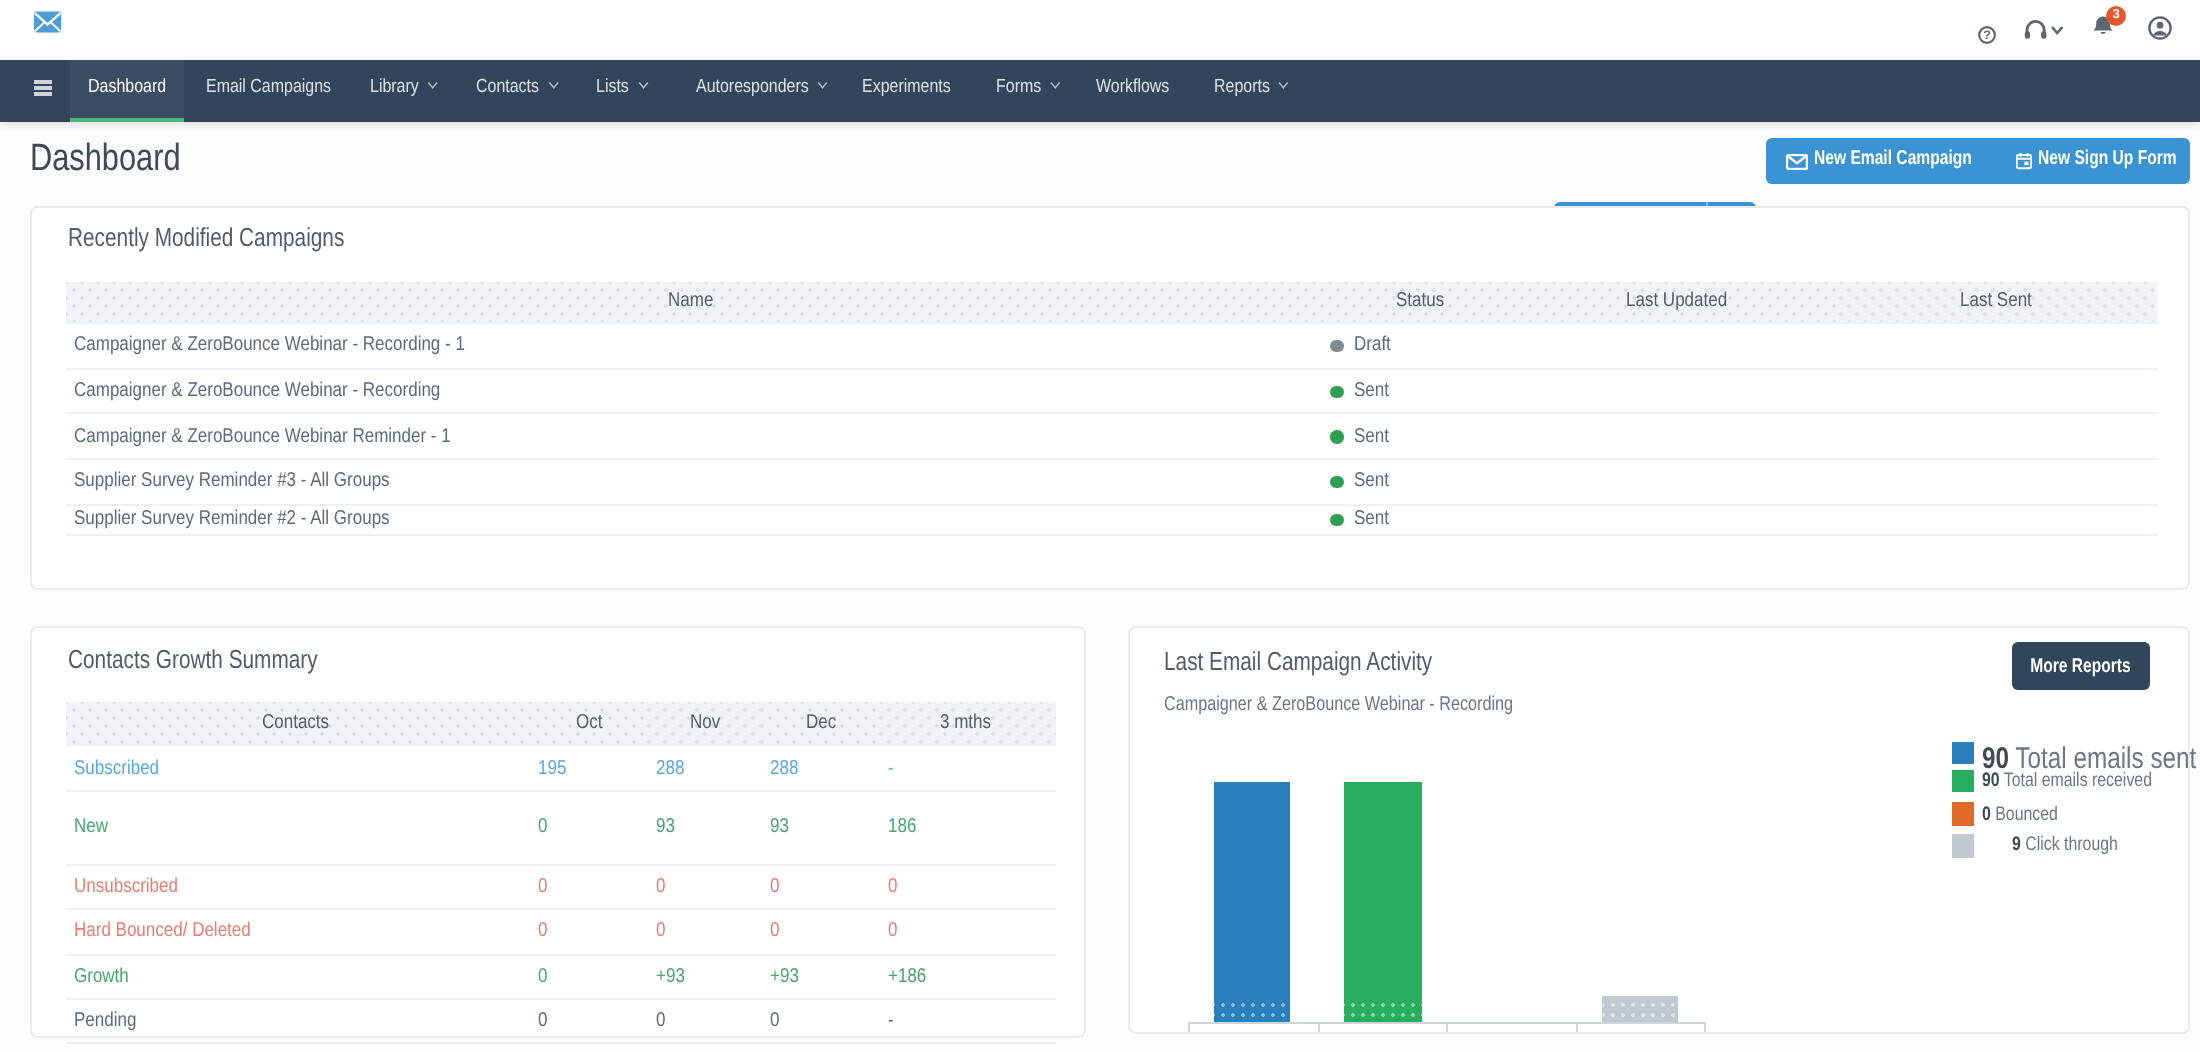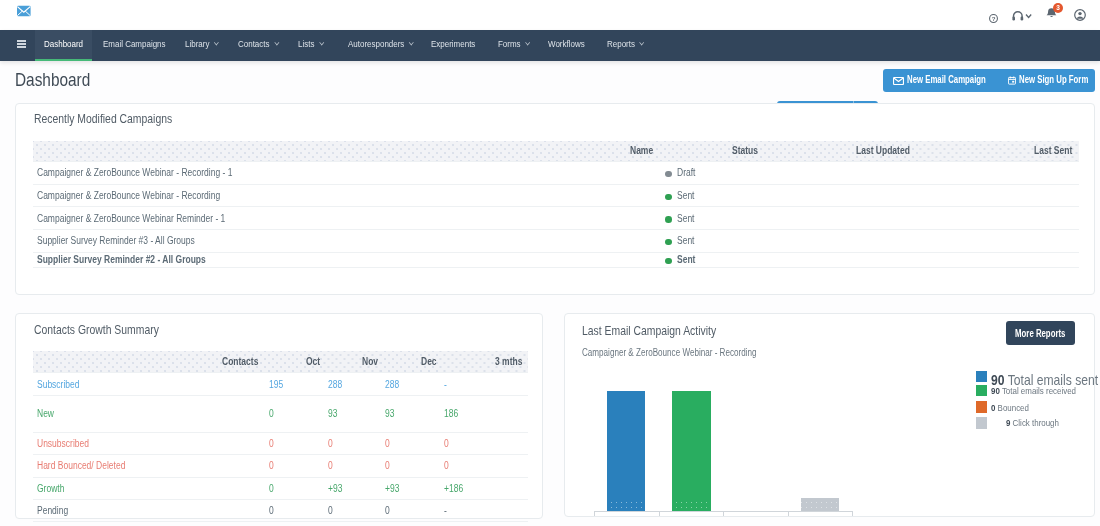--- a/index.html
+++ b/index.html
@@ -22,21 +22,21 @@
 
 #h1 { position:absolute; left:15px; top:69px; font-size:19px; color:#3f4a55; }
 .bbtn { position:absolute; top:69px; height:22.5px; background:#3a93d3; border-radius:3px; color:#fff; font-size:10px; font-weight:bold; }
 .btx { position:absolute; top:0; height:22.5px; line-height:22.5px; display:inline-block; transform:scaleX(.78); transform-origin:0 50%; white-space:nowrap; }
 .navybtn { position:absolute; background:#31455b; border-radius:3px; color:#fff; font-size:10px; font-weight:bold; display:flex; align-items:center; justify-content:center; }
 
 .card { position:absolute; background:#fff; border:1px solid #e7ebee; border-radius:4px; }
 .ctitle { position:absolute; font-size:13px; font-weight:500; color:#515c66; }
 
 table { border-collapse:collapse; table-layout:fixed; }
-th { text-align:right; font-weight:bold; color:#525d68; font-size:10px; }
+th { text-align:center; font-weight:normal; color:#525d68; font-size:10px; }
 td { color:#5c6b76; font-size:10px; } td .tx, th .tx { transform:scaleX(.85); } .ctitle .tx { transform:scaleX(.8); } td { border-top:1px solid #eef1f3; }
 th,td { padding:0 0 0 4.5px; overflow:hidden; white-space:nowrap; }
 thead tr { background-color:#f2f3f6; background-image:radial-gradient(rgba(120,144,180,.18) 0.8px, transparent 1px), radial-gradient(rgba(120,144,180,.18) 0.8px, transparent 1px); background-size:8px 8px; background-position:0 0, 4px 4px; }
 .dot { display:inline-block; width:6.5px; height:6.5px; border-radius:50%; margin-left:3px; margin-right:5px; vertical-align:-1px; }
 .blue { color:#55a7e0; } .green { color:#47a76b; } .red { color:#e87c72; }
 </style>
 </head>
 <body>
 
 <div id="hdr">
@@ -162,21 +162,21 @@
           <td><span class="dot" style="background:#2fa052;"></span><span class="tx">Sent</span></td>
           <td></td>
           <td></td>
         </tr>
       <tr style="height:22.7px;">
           <td><span class="tx">Supplier Survey Reminder #3 - All Groups</span></td>
           <td><span class="dot" style="background:#2fa052;"></span><span class="tx">Sent</span></td>
           <td></td>
           <td></td>
         </tr>
-      <tr style="height:15px;font-weight:bold;">
+      <tr style="height:15px;">
           <td><span class="tx">Supplier Survey Reminder #2 - All Groups</span></td>
           <td><span class="dot" style="background:#2fa052;"></span><span class="tx">Sent</span></td>
           <td></td>
           <td></td>
         </tr>
     </tbody>
     <tfoot>
         <tr style="height:0;">
           <td colspan="4" style="padding:0;"></td>
         </tr>

